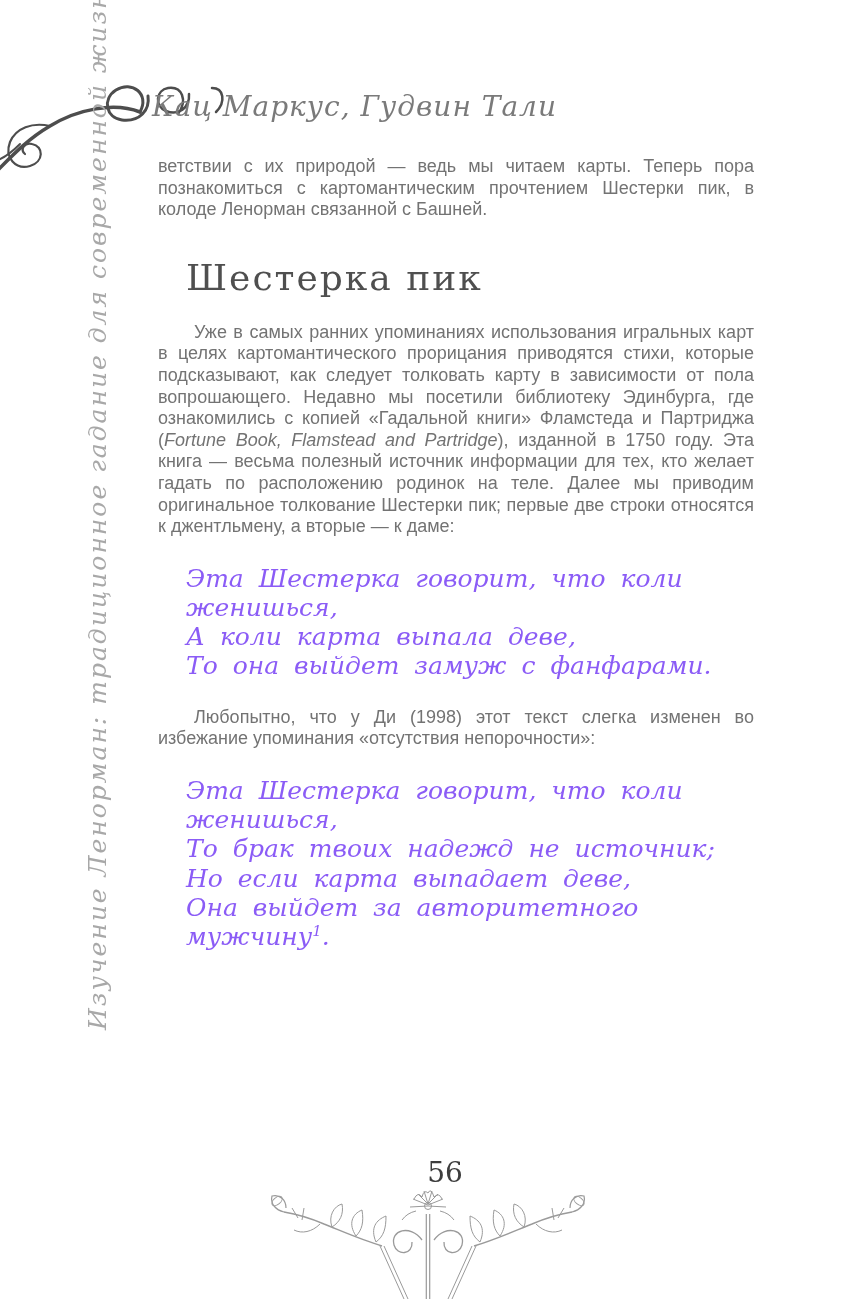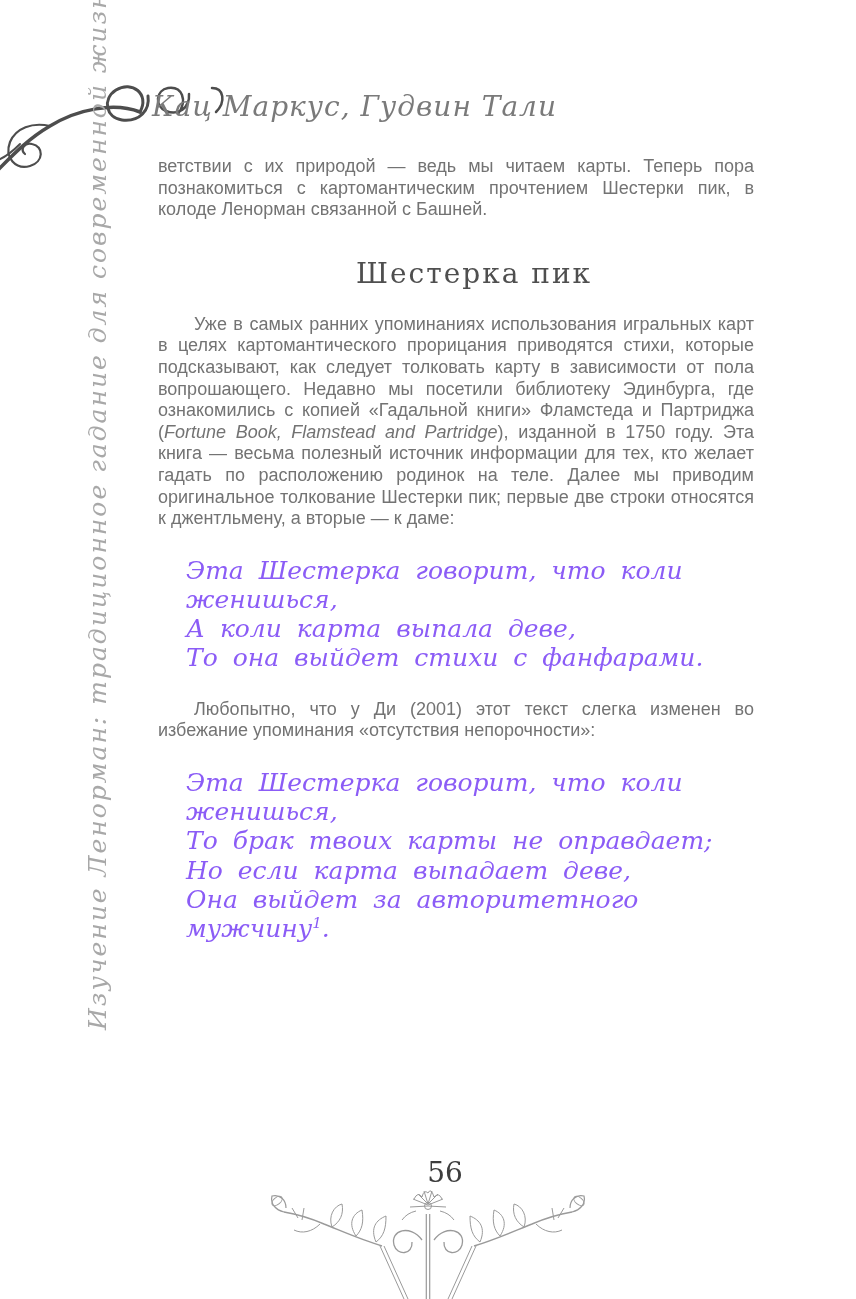--- a/index.html
+++ b/index.html
@@ -51,24 +51,23 @@
     line-height:1.2;
     text-align:justify;
     color:#737373;
   }
   p.indent { text-indent:36px; }
 
   h2.section-title {
     margin:36px 0 24px 36px;
     font-family:"DejaVu Serif", serif;
     font-weight:normal;
-    font-size:28px;
+    font-size:36px;
     letter-spacing:2px;
     color:#4f4f4f;
-    text-align:center;
   }
 
   .verse {
     margin:26px 0 26px 36px;
     font-family:"DejaVu Serif", serif;
     font-style:italic;
     font-size:25px;
     line-height:1.17;
     word-spacing:7px;
     color:#8b5cf6;
@@ -113,28 +112,28 @@
 
     <p class="body">ветствии с их природой — ведь мы читаем карты. Теперь пора познакомиться с картомантическим прочтением Шестерки пик, в колоде Ленорман связанной с Башней.</p>
 
     <h2 class="section-title">Шестерка пик</h2>
 
     <p class="body indent"><span>Уже в самых ранних упоминаниях использования игральных карт в целях картомантического прорицания приводятся стихи, которые подсказывают, как следует толковать карту в зависимости от пола вопрошающего. Недавно мы посетили библиотеку Эдинбурга, где ознакомились с копией «Гадальной книги» Фламстеда и Партриджа (</span><span class="it">Fortune Book, Flamstead and Partridge</span><span>), изданной в 1750 году. Эта книга — весьма полезный источник информации для тех, кто желает гадать по расположению родинок на теле. Далее мы приводим оригинальное толкование Шестерки пик; первые две строки относятся к джентльмену, а вторые — к даме:</span></p>
 
     <div class="verse">
       <div>Эта Шестерка говорит, что коли женишься,</div>
       <div>А коли карта выпала деве,</div>
-      <div>То она выйдет стихи с фанфарами.</div>
+      <div>То она выйдет замуж с фанфарами.</div>
     </div>
 
-    <p class="body indent">Любопытно, что у Ди (2001) этот текст слегка изменен во избежание упоминания «отсутствия непорочности»:</p>
+    <p class="body indent">Любопытно, что у Ди (1998) этот текст слегка изменен во избежание упоминания «отсутствия непорочности»:</p>
 
     <div class="verse">
       <div>Эта Шестерка говорит, что коли женишься,</div>
-      <div>То брак твоих карты не оправдает;</div>
+      <div>То брак твоих надежд не источник;</div>
       <div>Но если карта выпадает деве,</div>
       <div><span>Она выйдет за авторитетного мужчину</span><sup>1</sup><span>.</span></div>
     </div>
 
   </div>
 
   <div class="page-number">56</div>
 
   <svg class="footer-ornament" viewBox="0 0 340 109">
     <g fill="none" stroke="#9a9a9a">

